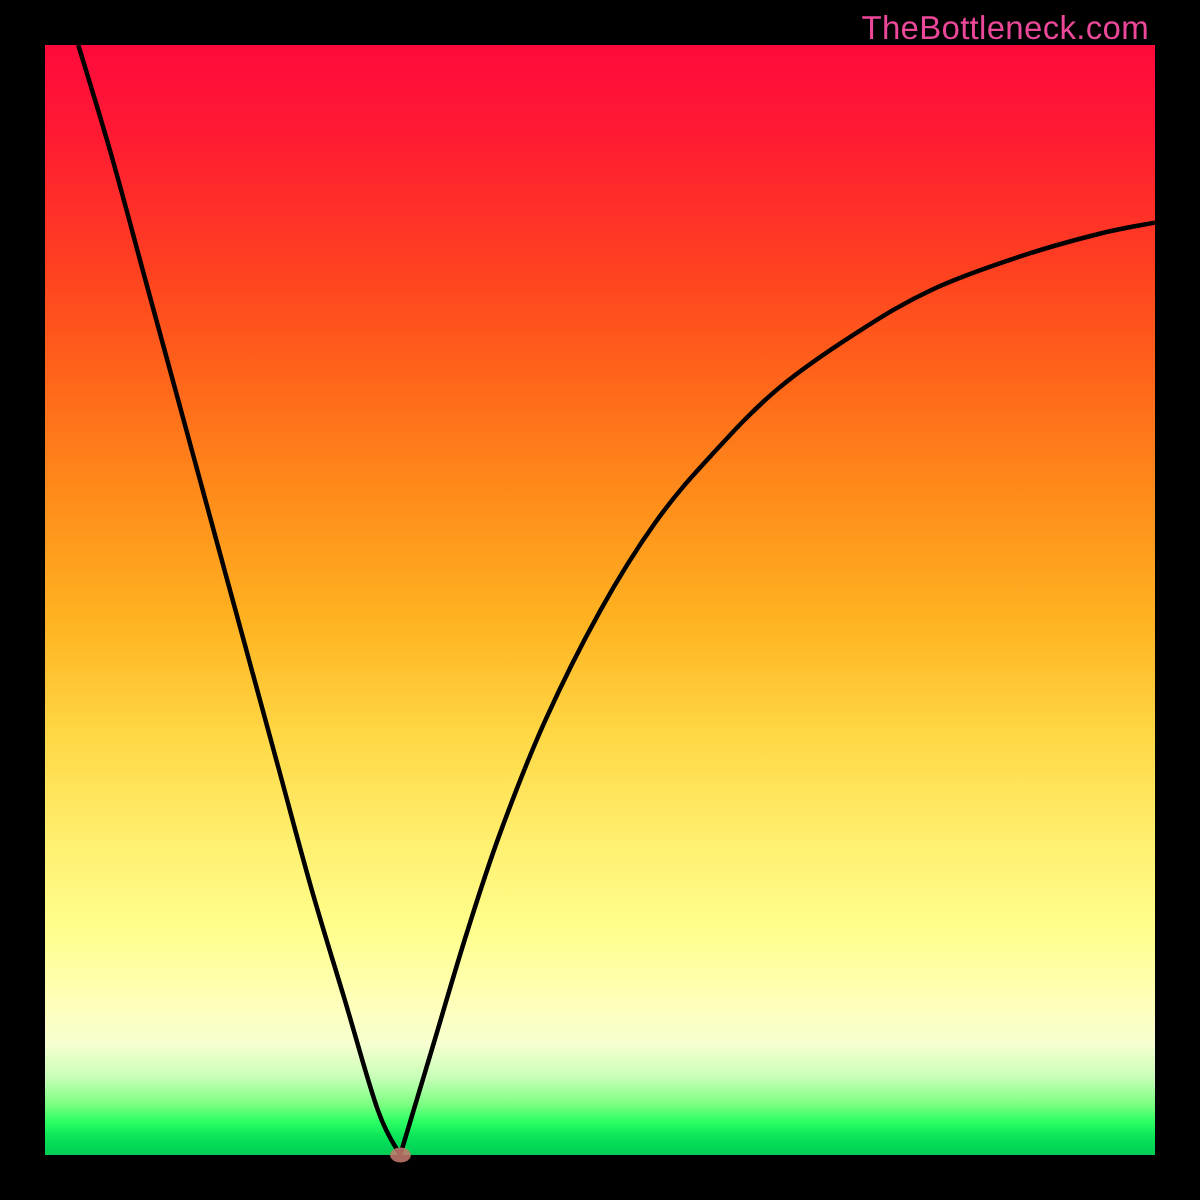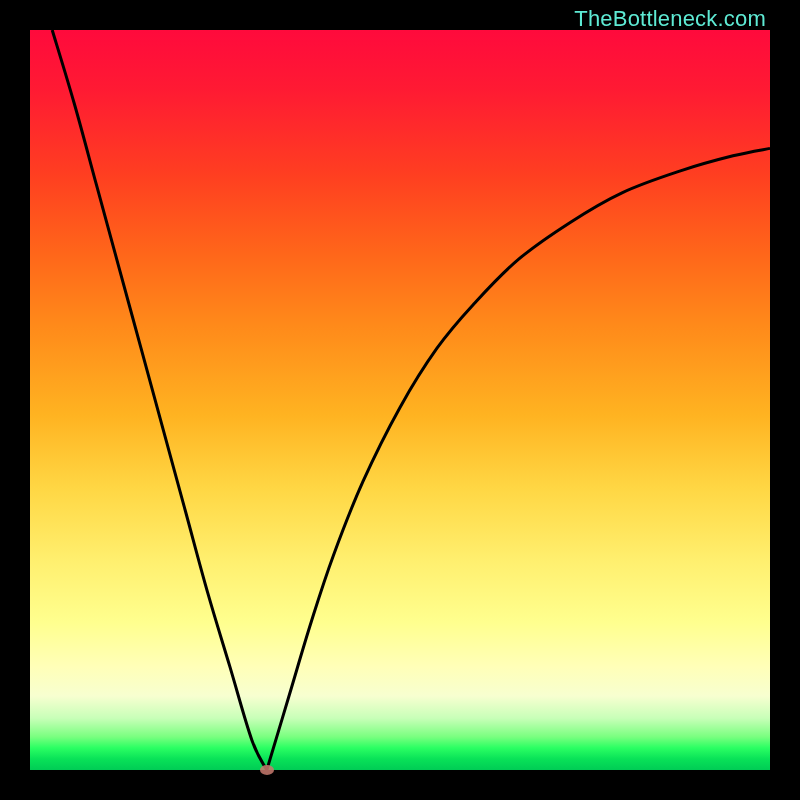--- a/index.html
+++ b/index.html
@@ -42,21 +42,21 @@
       #7aff80 95.5%,
       #2bff63 97%,
       #09e258 98.5%,
       #00cc55 100%
     );
   }
   .watermark {
     position: absolute;
     top: 6px;
     right: 34px;
-    color: #5eead4;
+    color: #ec4899;
     font-size: 22px;
     letter-spacing: 0.2px;
     font-weight: 400;
     user-select: none;
   }
   svg.curve {
     position: absolute;
     left: 0;
     top: 0;
     width: 740px;

